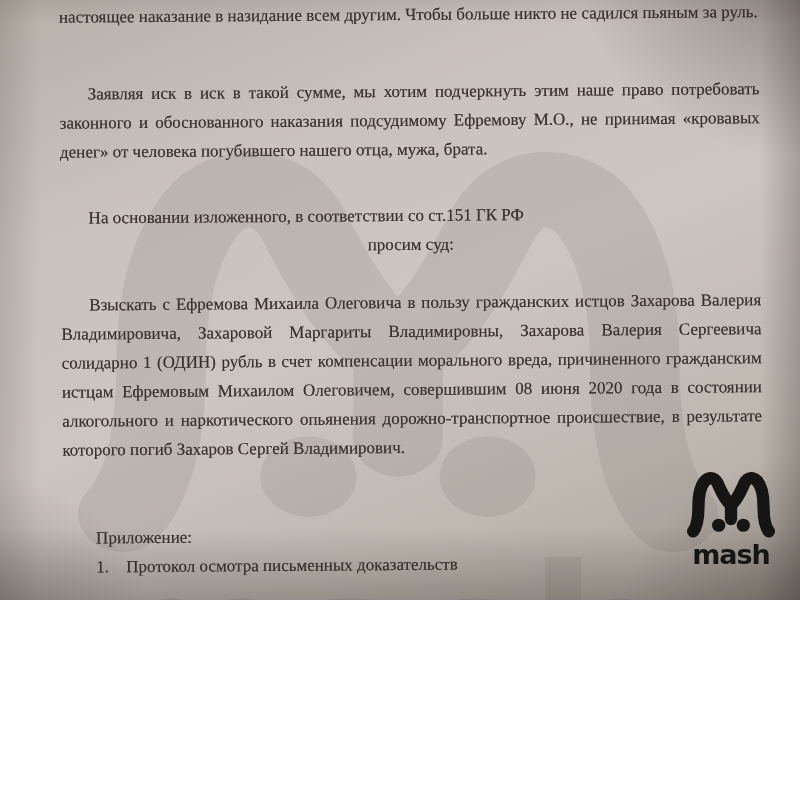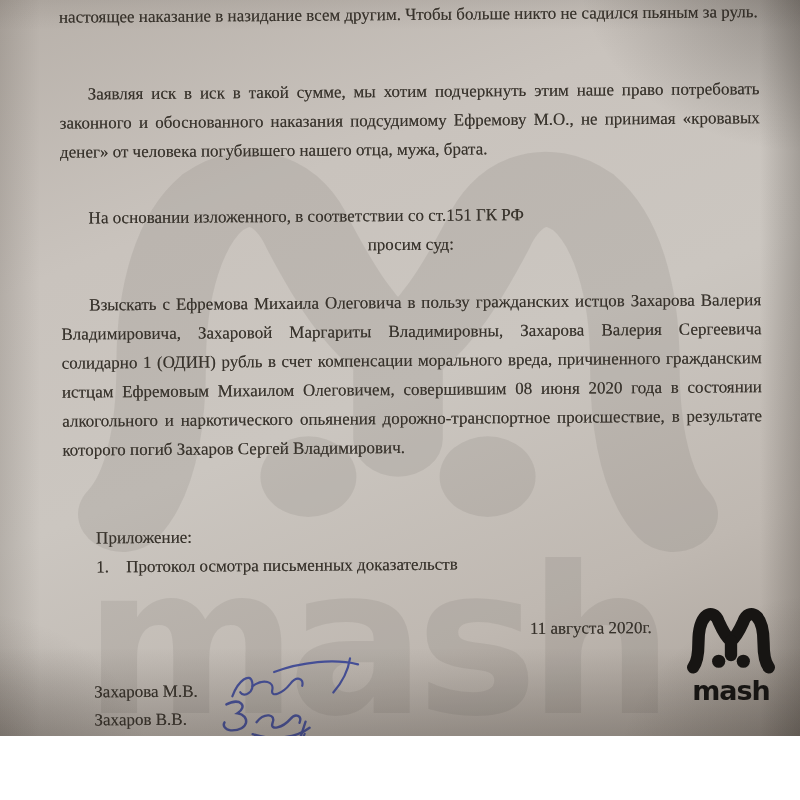--- a/index.html
+++ b/index.html
@@ -1,18 +1,18 @@
 <!DOCTYPE html>
 <html><head>
 <meta charset="utf-8">
 <style>
   html,body{margin:0;padding:0;}
   .photo{
     position:relative;
-    width:800px;height:736px;
+    width:800px;height:600px;
     overflow:hidden;
     background:
       linear-gradient(158deg, #b7b0a9 0%, #c9c3bd 28%, #cbc6c0 52%, #bfb8b1 78%, #aaa29a 100%);
     font-family:"Liberation Serif","DejaVu Serif",serif;
   }
   
   .shade{
     position:absolute;inset:0;pointer-events:none;z-index:5;
     background:
       radial-gradient(ellipse 340px 260px at 102% -4%, rgba(38,33,28,0.40), rgba(38,33,28,0) 70%),

